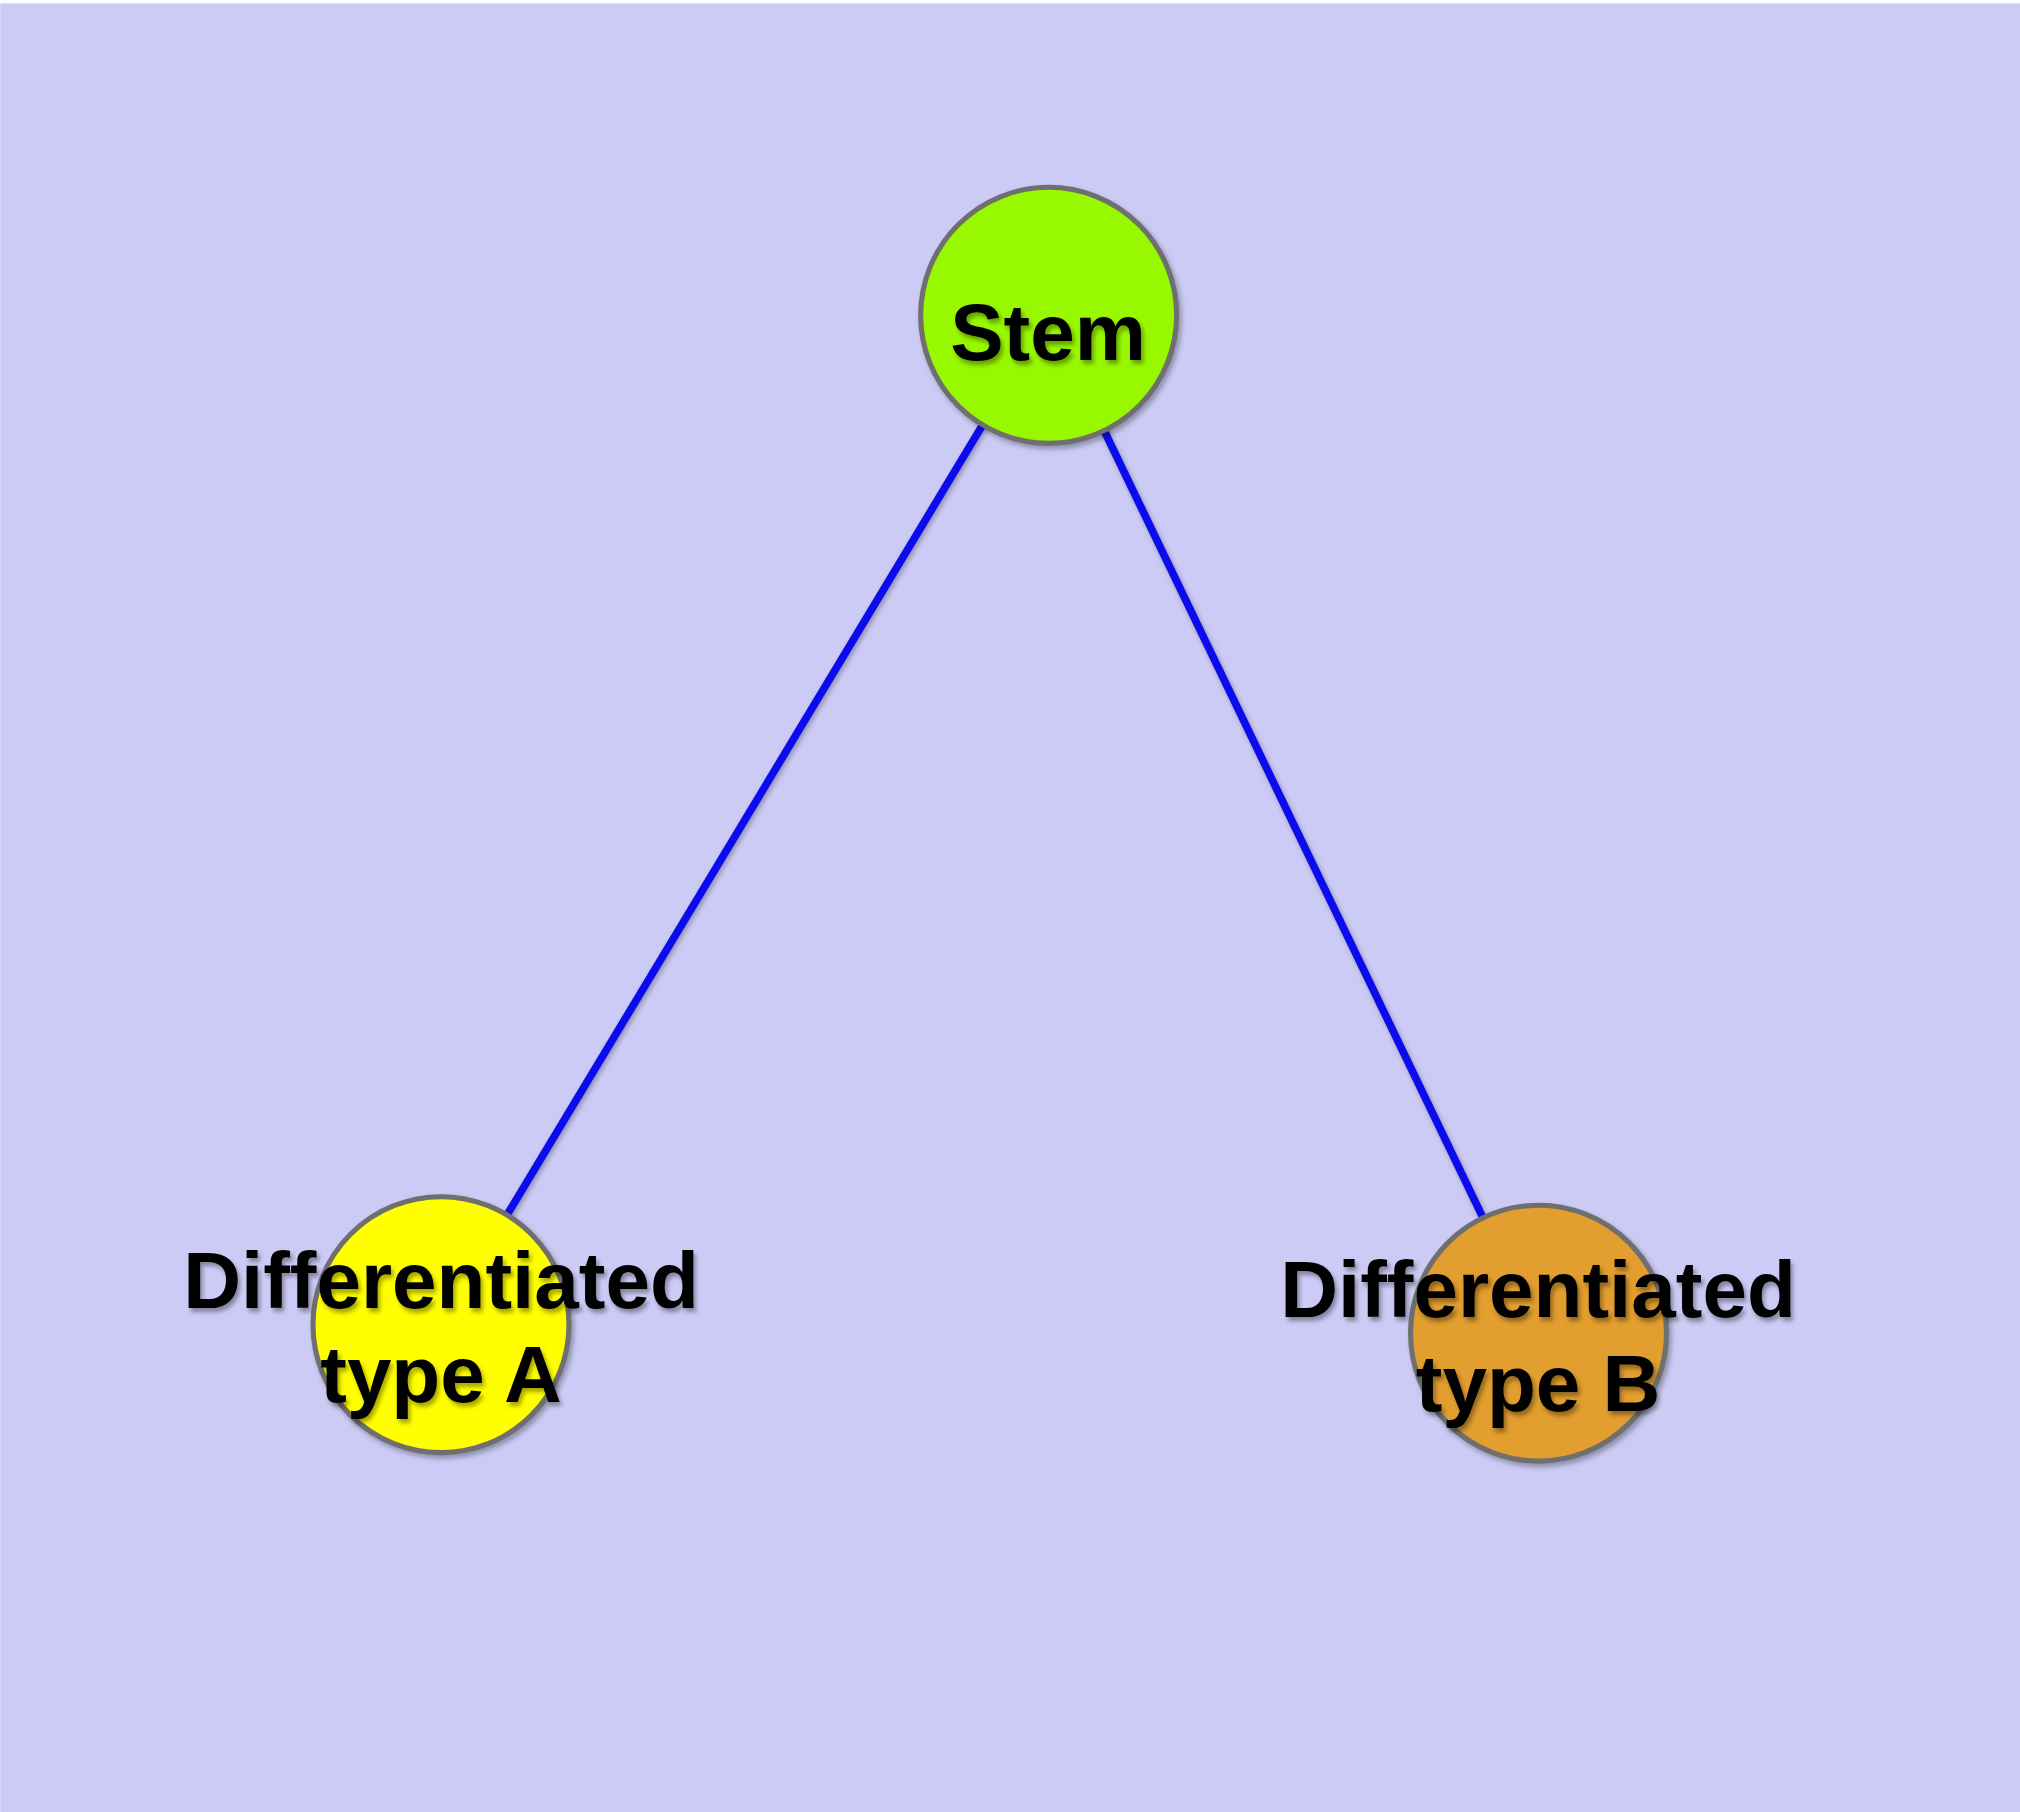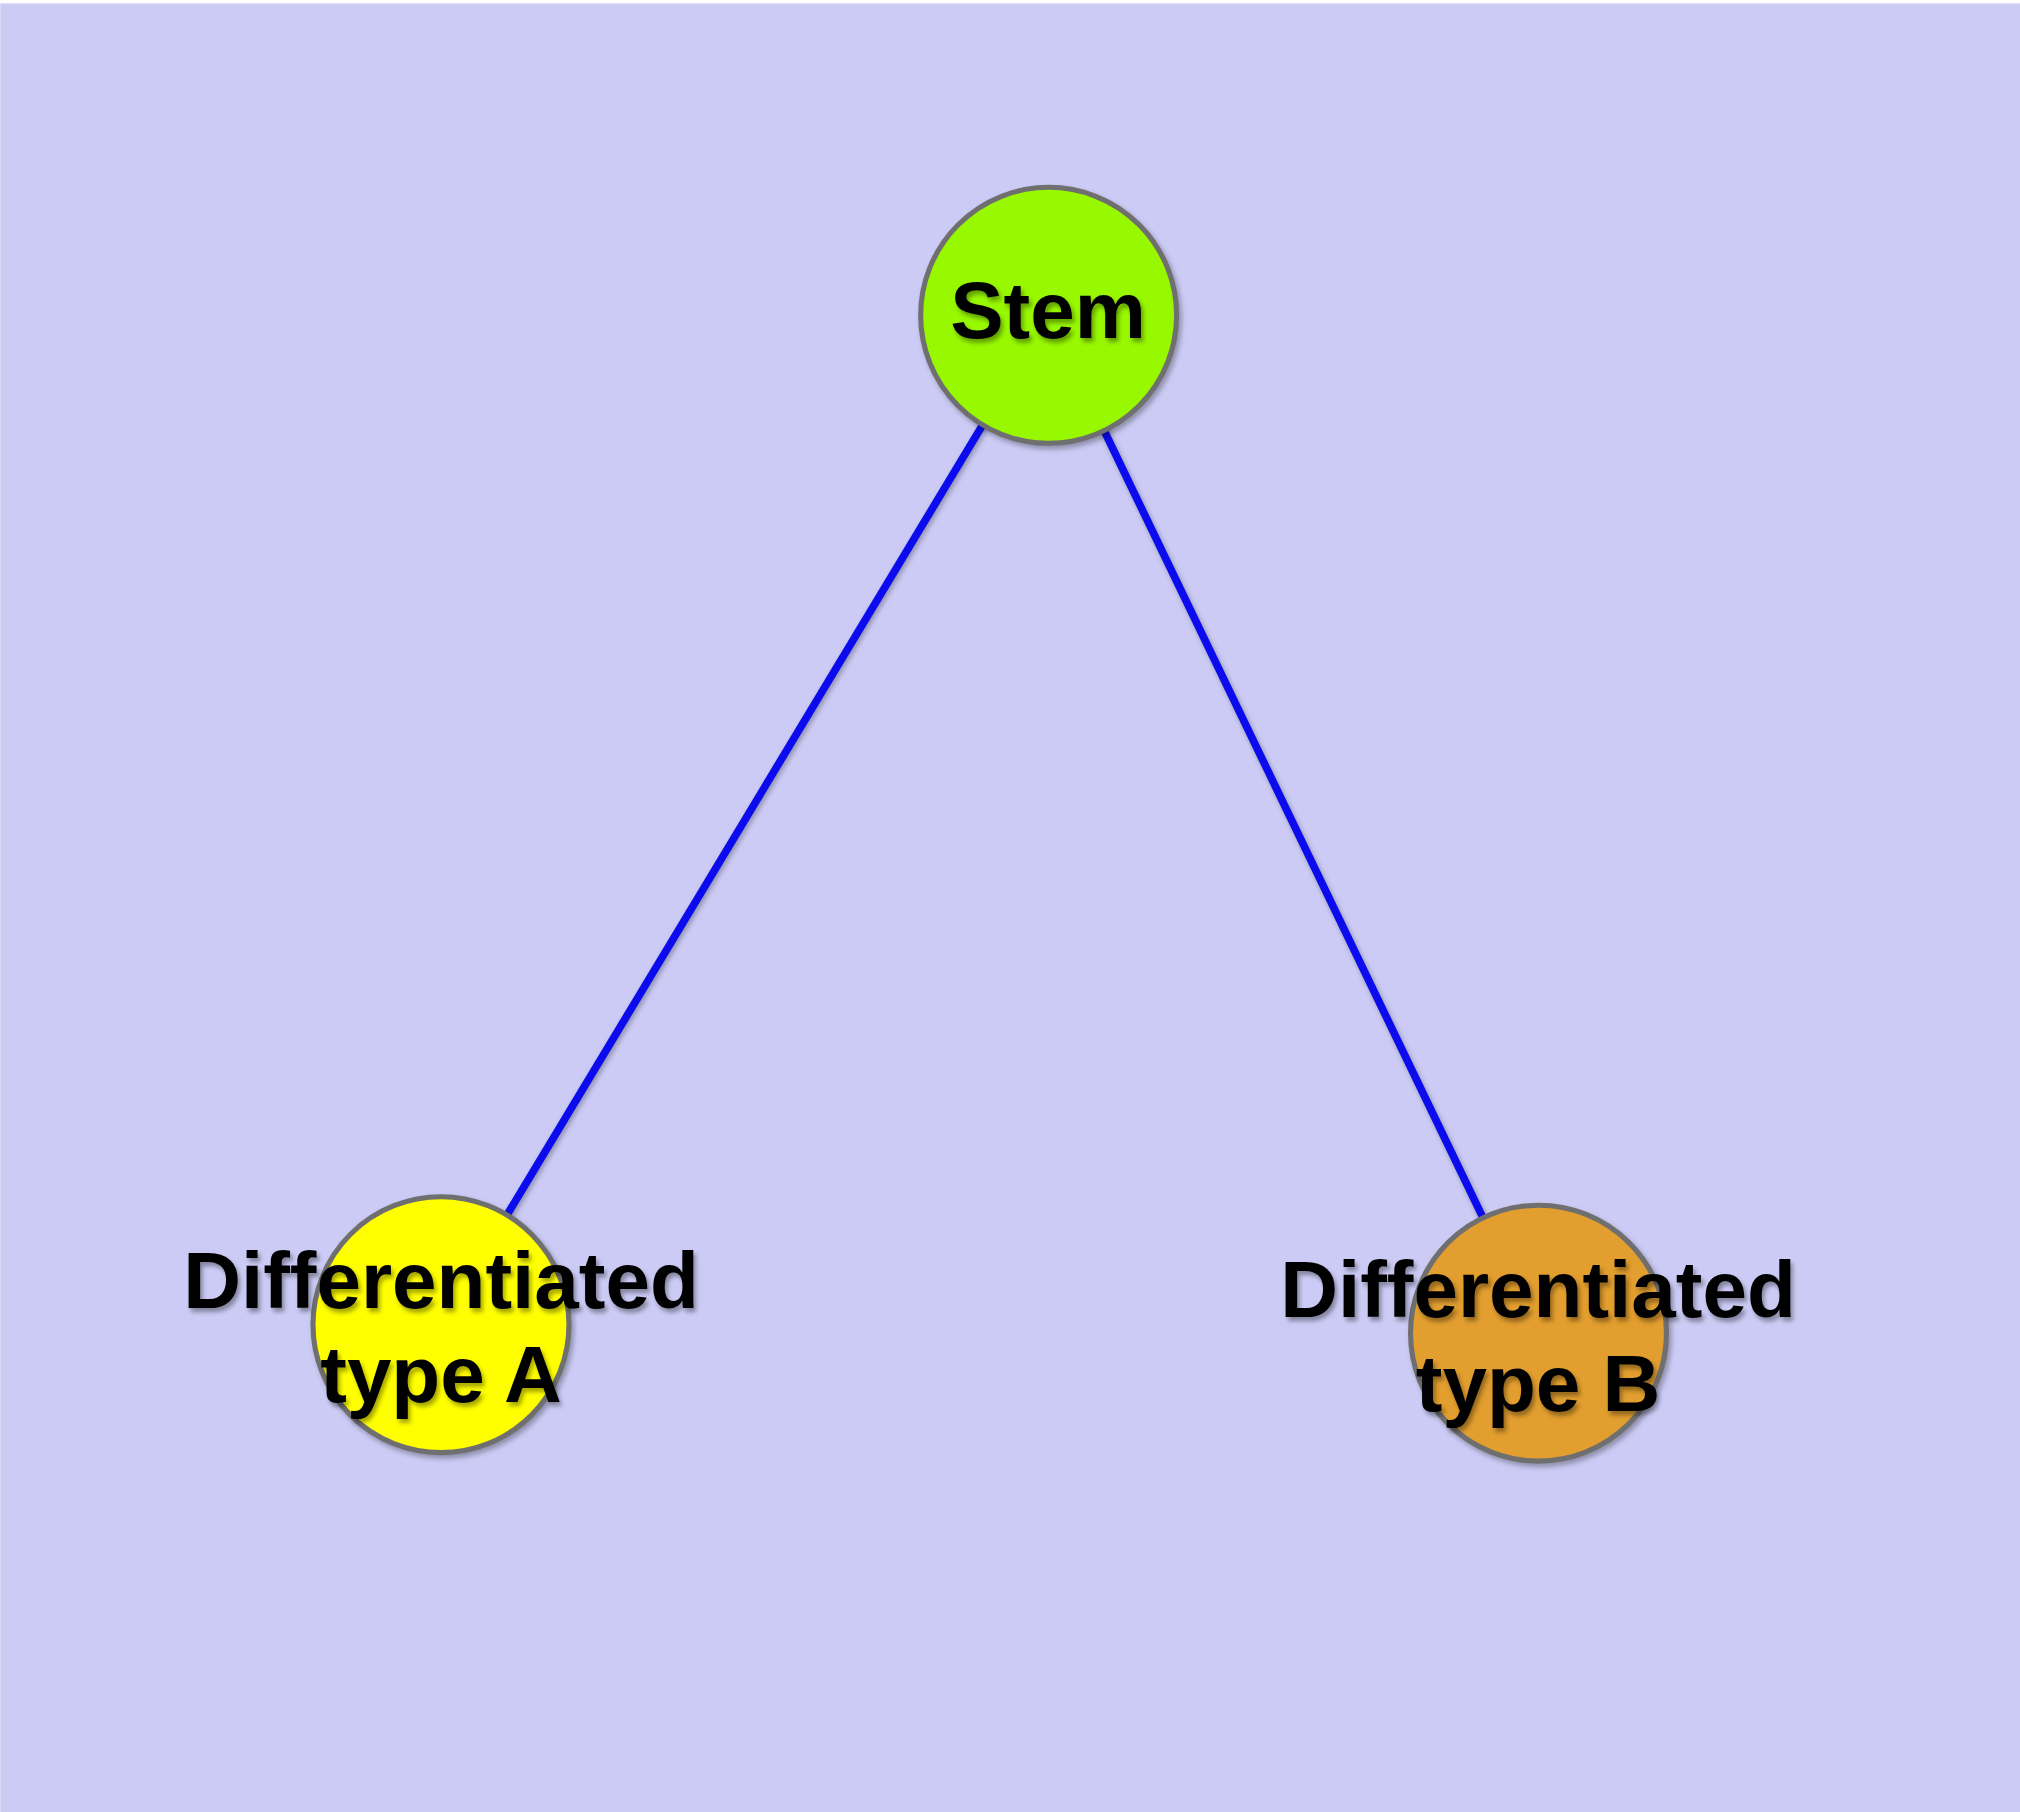--- a/index.html
+++ b/index.html
@@ -52,19 +52,19 @@
     <rect x="0" y="4" width="2384" height="2134" fill="#cbcbf5"></rect>
 
     <line x1="1237" y1="372" x2="520" y2="1563" class="edge" stroke="#0b0bee"></line>
     <line x1="1237" y1="372" x2="1815" y2="1573" class="edge" stroke="#0b0bee"></line>
 
     <circle cx="1237" cy="372" r="151" class="node" fill="#98f800" stroke="#6f6f6f"></circle>
     <circle cx="520" cy="1563" r="151" class="node" fill="#ffff00" stroke="#6f6f6f"></circle>
     <circle cx="1815" cy="1573" r="151" class="node" fill="#e29e2e" stroke="#6f6f6f"></circle>
   </svg>
 
-  <div class="node-label" style="left:1048px; top:311px;">Stem</div>
+  <div class="node-label" style="left:1048px; top:333px;">Stem</div>
   <div class="node-label" style="left:441px; top:1328px;">Differentiated
 type A</div>
   <div class="node-label" style="left:1538px; top:1337px;">Differentiated
 type B</div>
 </div>
 
 
 </body></html>

